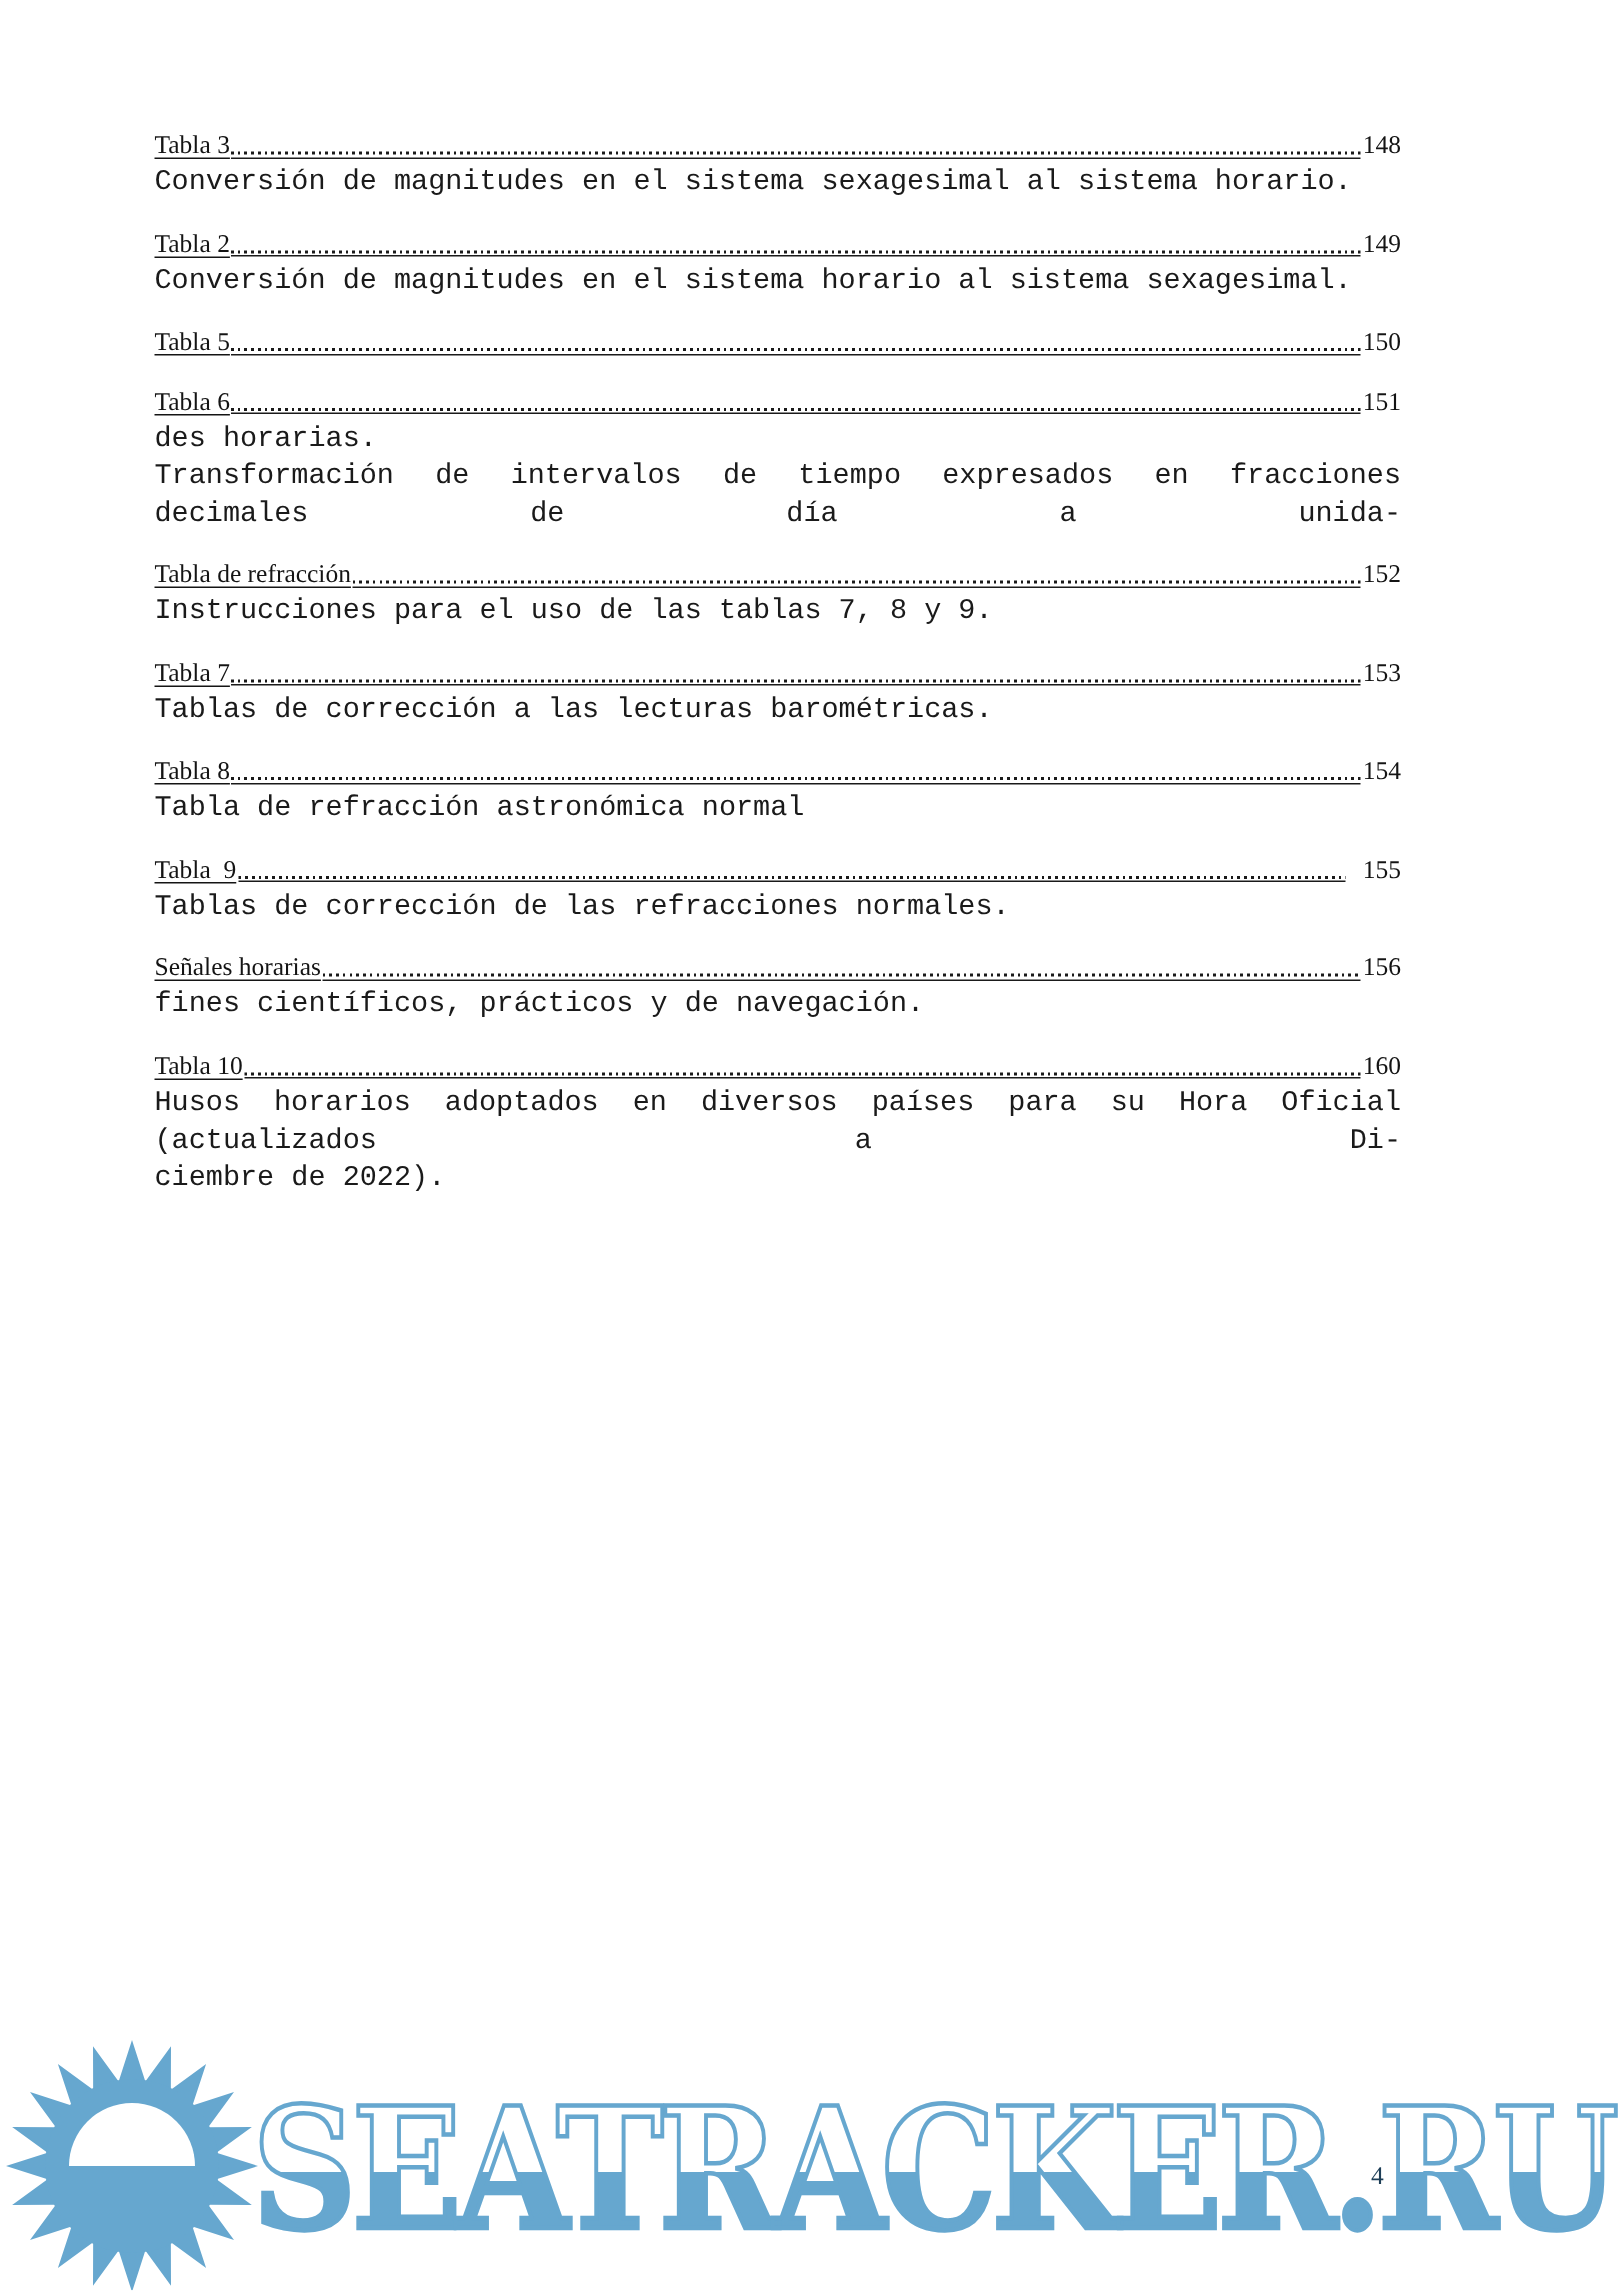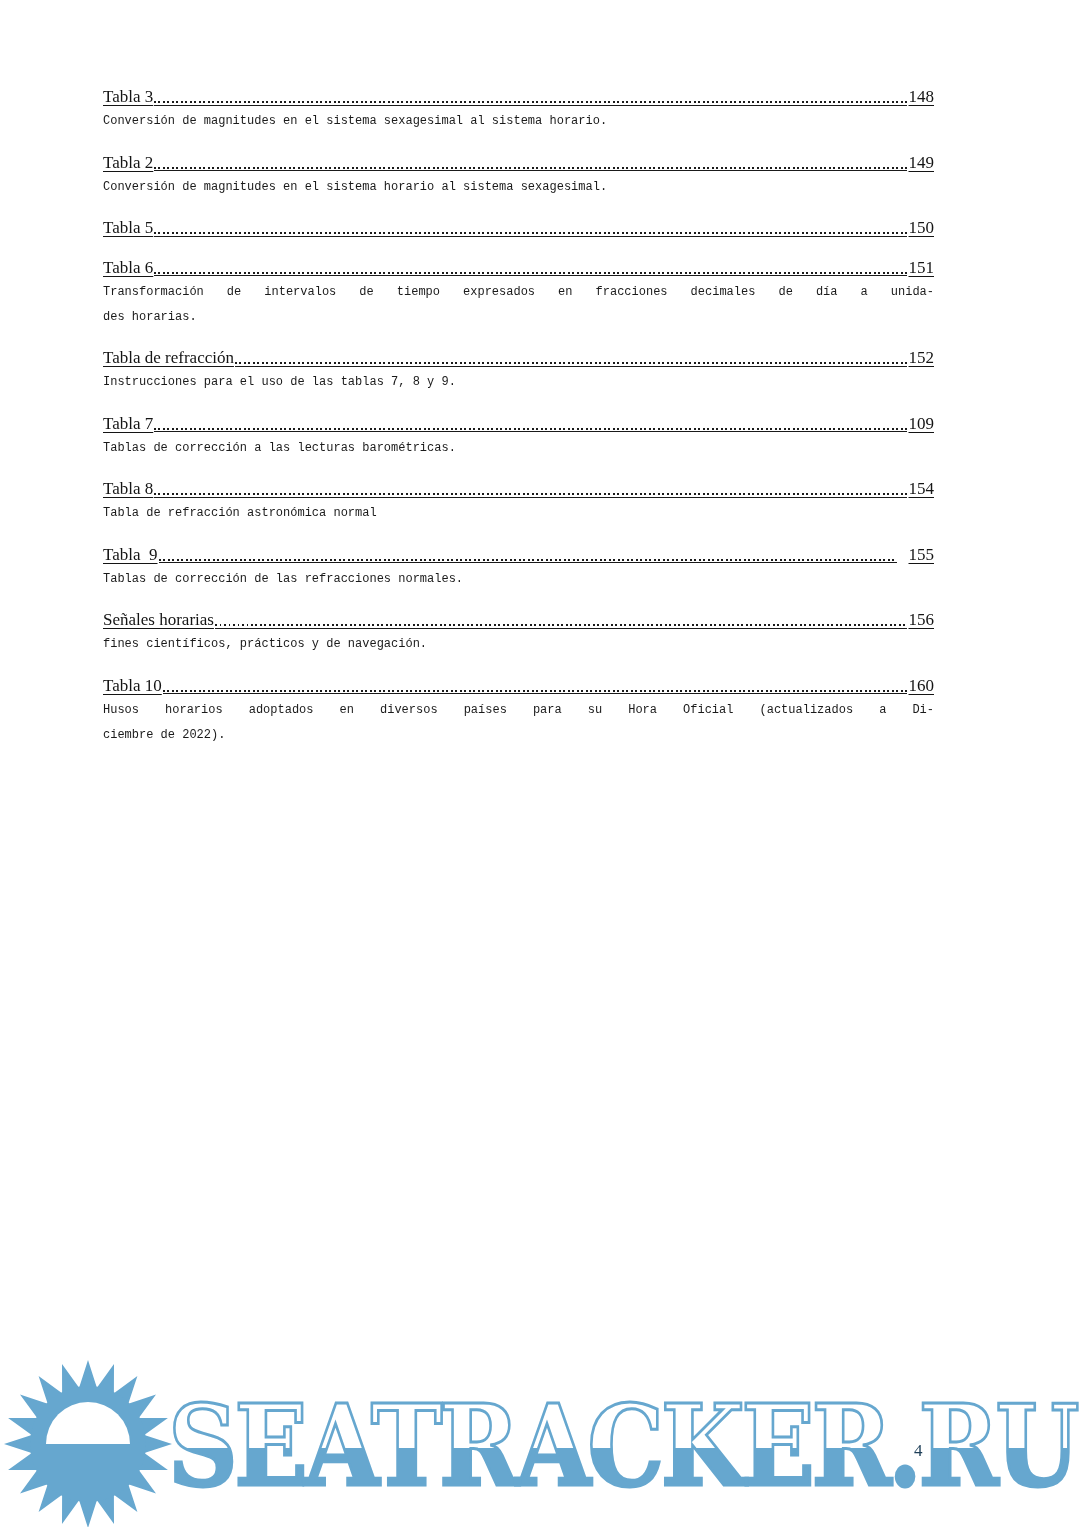--- a/index.html
+++ b/index.html
@@ -41,29 +41,28 @@
     margin: 0 2px 0 1px;
     background-image:
       repeating-linear-gradient(90deg, #1a1a1a 0 1.7px, transparent 1.7px 4.5px),
       linear-gradient(#1a1a1a, #1a1a1a);
     background-size: 100% 2px, 100% 1.3px;
     background-position: 0 calc(100% - 5px), 0 calc(100% - 2px);
     background-repeat: no-repeat, no-repeat;
   }
   .toc-entry.gap-page .dot-leader { margin-right: 12px; }
   .toc-pagenum {
-    text-decoration: underline;
     text-decoration-thickness: 1.4px;
     text-underline-offset: 3px;
     cursor: pointer;
   }
   .toc-desc {
     margin-top: 1px;
     font-family: "Liberation Mono", "DejaVu Sans Mono", monospace;
-    font-size: 12px;
+    font-size: 19px;
     line-height: 25px;
     color: #1a1a1a;
   }
   .toc-desc .line { text-align: left; }
   .toc-desc .line.fill { text-align: justify; text-align-last: justify; }
   .watermark {
     position: absolute;
     left: 0;
     bottom: 0;
     width: 1080px;
@@ -116,41 +115,41 @@
       </div>
     </div>
 
     <div class="toc-entry">
       <div class="toc-heading">
         <span class="toc-title">Tabla 6</span>
         <span class="dot-leader"></span>
         <span class="toc-pagenum">151</span>
       </div>
       <div class="toc-desc">
+        <div class="line">des horarias.</div>
         <div class="line fill">Transformación de intervalos de tiempo expresados en fracciones decimales de día a unida-</div>
-        <div class="line">des horarias.</div>
       </div>
     </div>
 
     <div class="toc-entry">
       <div class="toc-heading">
         <span class="toc-title">Tabla de refracción</span>
         <span class="dot-leader"></span>
         <span class="toc-pagenum">152</span>
       </div>
       <div class="toc-desc">
         <div class="line">Instrucciones para el uso de las tablas 7, 8 y 9.</div>
       </div>
     </div>
 
     <div class="toc-entry">
       <div class="toc-heading">
         <span class="toc-title">Tabla 7</span>
         <span class="dot-leader"></span>
-        <span class="toc-pagenum">109</span>
+        <span class="toc-pagenum">153</span>
       </div>
       <div class="toc-desc">
         <div class="line">Tablas de corrección a las lecturas barométricas.</div>
       </div>
     </div>
 
     <div class="toc-entry">
       <div class="toc-heading">
         <span class="toc-title">Tabla 8</span>
         <span class="dot-leader"></span>

